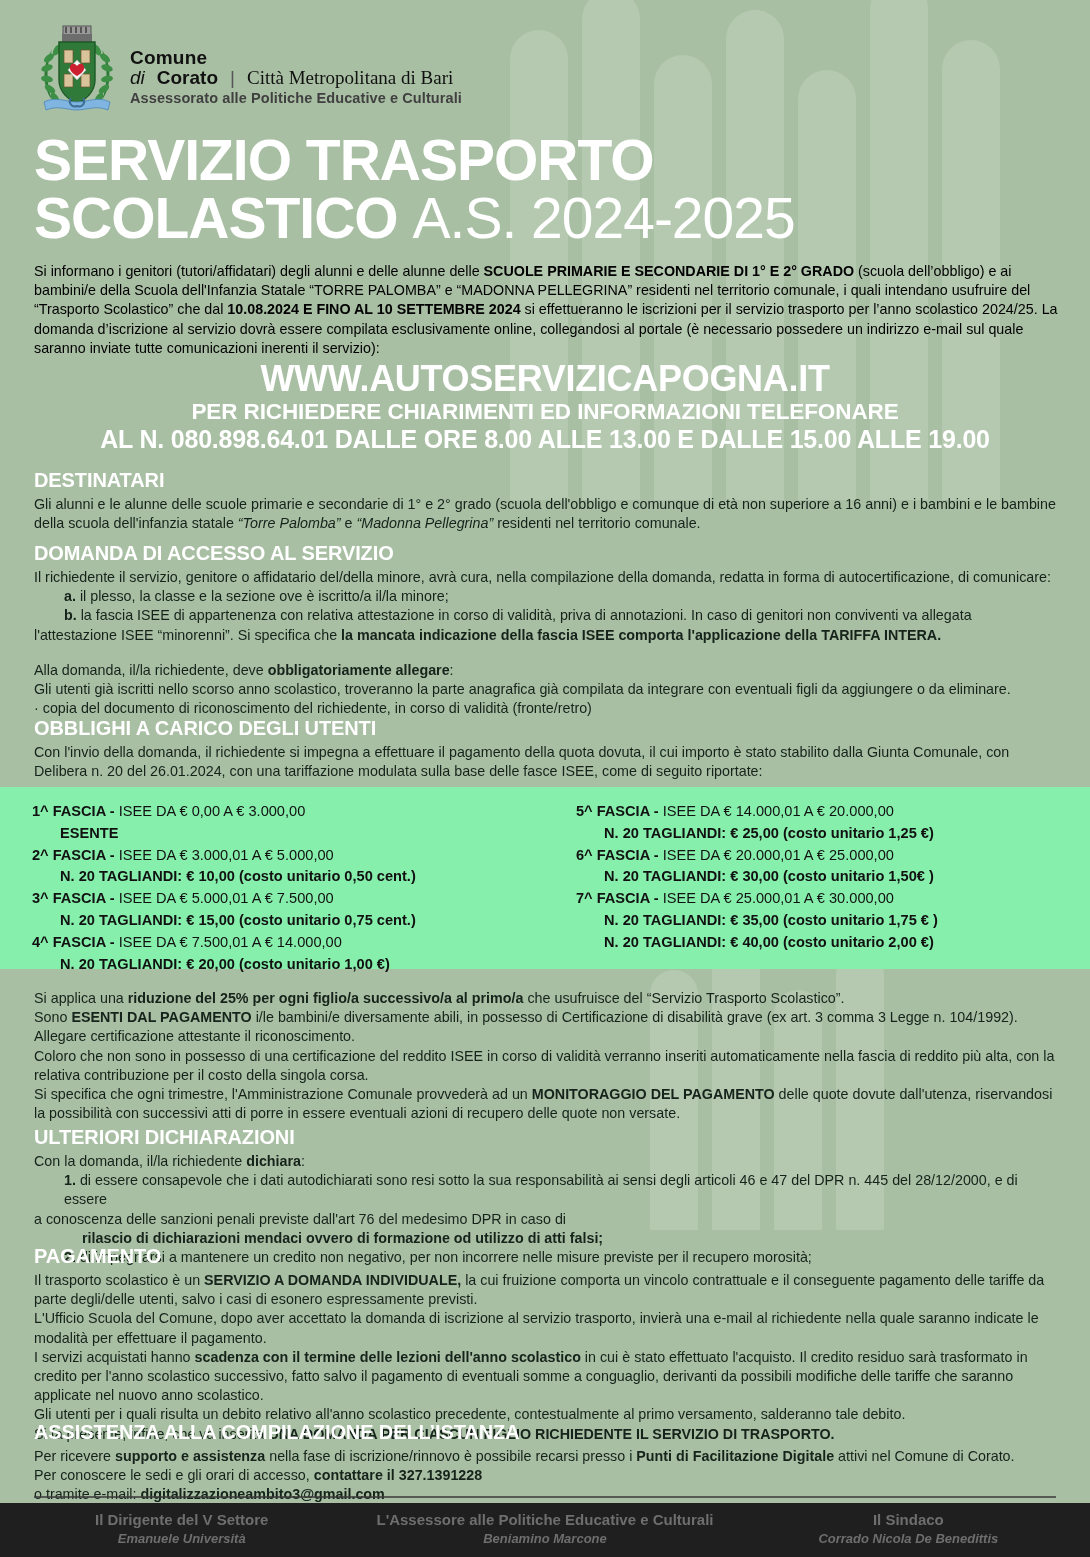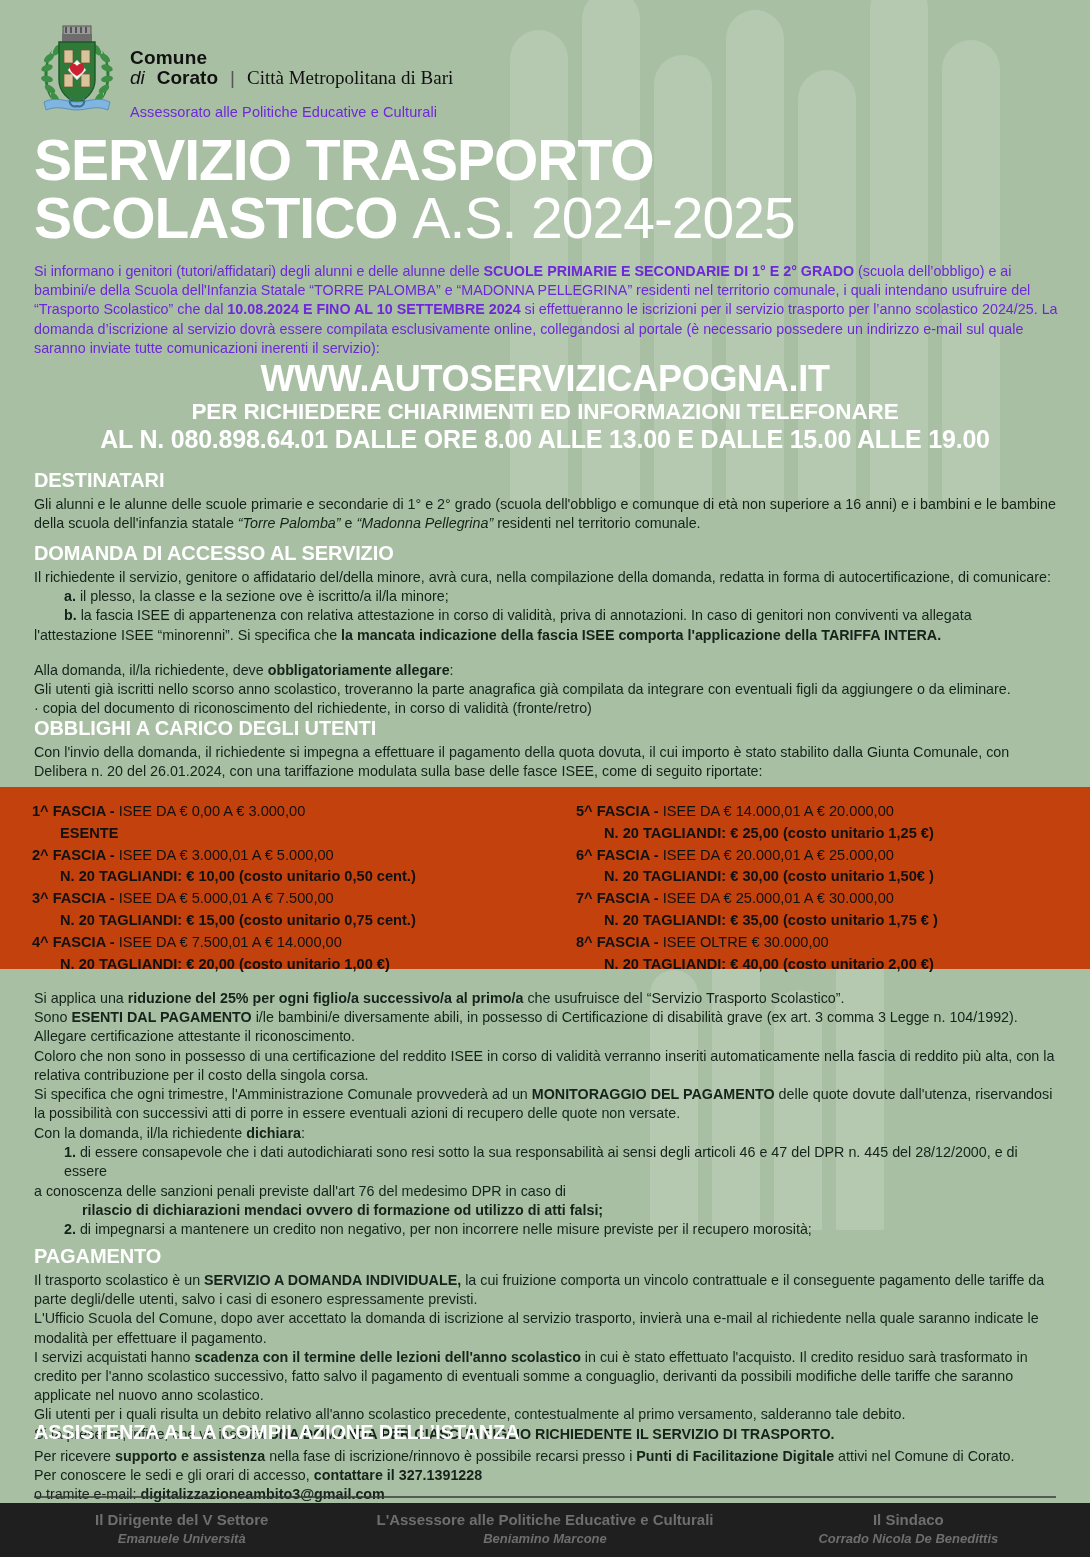--- a/index.html
+++ b/index.html
@@ -21,48 +21,48 @@
   
   .header{position:absolute;left:38px;top:22px;display:flex;align-items:flex-start;gap:14px;}
   .crest{width:78px;height:96px;position:relative;flex:0 0 auto;}
   .brand{padding-top:26px;line-height:1.06;}
   .brand .l1{font-size:19px;font-weight:bold;letter-spacing:.2px;color:#111;}
   .brand .l2{font-size:19px;color:#111;display:flex;align-items:flex-end;gap:12px;}
   .brand .l2 .it{font-style:italic;font-weight:normal;}
   .brand .l2 b{font-weight:bold;}
   .brand .l2 .bar{color:#555;font-weight:300;}
   .brand .l2 .metro{font-family:"Liberation Serif",serif;font-size:19px;}
-  .brand .l3{font-size:14.5px;font-weight:normal;color:#6d28d9;margin-top:17px;letter-spacing:.1px;}
+  .brand .l3{font-size:14.5px;font-weight:bold;color:#404040;margin-top:3px;letter-spacing:.1px;}
 
   
   .title{position:absolute;left:34px;top:133px;color:#fff;}
   .title .t1{font-size:57px;font-weight:bold;letter-spacing:-1px;line-height:.98;font-stretch:condensed;}
   .title .t2{font-size:57px;line-height:1.02;letter-spacing:-1px;}
   .title .t2 .bold{font-weight:bold;}
   .title .t2 .light{font-weight:300;}
 
   
-  .intro{position:absolute;left:34px;top:262px;width:1024px;font-size:14.3px;line-height:1.345;color:#6d28d9;}
+  .intro{position:absolute;left:34px;top:262px;width:1024px;font-size:14.3px;line-height:1.345;color:#000000;}
   .intro b{font-weight:bold;}
 
   .portal{position:absolute;left:0;top:360px;width:1090px;text-align:center;color:#fff;}
   .portal .url{font-size:36px;font-weight:bold;letter-spacing:-.3px;line-height:1.08;}
   .portal .l2{font-size:22.5px;font-weight:bold;letter-spacing:-.1px;line-height:1.18;}
   .portal .l3{font-size:25px;font-weight:bold;letter-spacing:-.2px;line-height:1.18;}
 
   h2.sec{color:#fff;font-size:20px;font-weight:bold;letter-spacing:-.1px;margin:0 0 1px 0;}
   .blk{position:absolute;left:34px;width:1026px;font-size:14.3px;line-height:1.345;color:#15231a;}
   .blk p{margin:0;}
   .blk b{font-weight:bold;}
   .blk .ind{padding-left:30px;}
   .blk .ind2{padding-left:48px;font-weight:bold;}
   .blk .it{font-style:italic;}
 
   
-  .panel{position:absolute;left:0;top:787px;width:1090px;height:182px;background:#c2410c;}
+  .panel{position:absolute;left:0;top:787px;width:1090px;height:182px;background:#86efac;}
   .panel .cols{display:flex;padding:14px 0 0 0;}
   .panel .col{width:545px;font-size:14.6px;line-height:1.495;color:#111;}
   .panel .col.left{padding-left:32px;}
   .panel .col.right{padding-left:30px;}
   .fascia-line b{font-weight:bold;}
   .fascia-sub{padding-left:28px;font-weight:bold;}
   .fascia-sub.esente{padding-left:28px;font-weight:bold;}
 
   
   .footrule{position:absolute;left:34px;top:1496px;width:1022px;height:2px;background:#3a3a3a;opacity:.75;}
@@ -203,34 +203,34 @@
         <div><span class="fascia-line"><b>4^</b> <b>FASCIA -</b><span>  ISEE DA € 7.500,01  A € 14.000,00</span></span></div>
         <div class="fascia-sub">N. 20 TAGLIANDI: € 20,00 (costo unitario 1,00 €)</div>
       </div>
       <div class="col right">
         <div><span class="fascia-line"><b>5^</b> <b>FASCIA -</b><span>  ISEE DA € 14.000,01  A € 20.000,00</span></span></div>
         <div class="fascia-sub">N. 20 TAGLIANDI: € 25,00 (costo unitario 1,25 €)</div>
         <div><span class="fascia-line"><b>6^</b> <b>FASCIA -</b><span>  ISEE DA € 20.000,01 A € 25.000,00</span></span></div>
         <div class="fascia-sub">N. 20 TAGLIANDI: € 30,00 (costo unitario 1,50€ )</div>
         <div><span class="fascia-line"><b>7^</b> <b>FASCIA -</b><span>  ISEE DA € 25.000,01 A € 30.000,00</span></span></div>
         <div class="fascia-sub">N. 20 TAGLIANDI: € 35,00 (costo unitario 1,75 € )</div>
-        <div><span class="fascia-line"><b>8^</b> <b>FASCIA -</b><span>  ISEE OLTRE € 30.000,00</span></span></div>
         <div class="fascia-sub">N. 20 TAGLIANDI: € 40,00 (costo unitario 2,00 €)</div>
       </div>
     </div>
   </div>
 
   <div class="blk" style="top:989px;">
     <p><span>Si applica una </span><b>riduzione del 25%  per ogni figlio/a successivo/a al primo/a</b><span> che usufruisce del “Servizio Trasporto Scolastico”.</span></p>
     <p><span>Sono </span><b>ESENTI DAL PAGAMENTO</b><span> i/le bambini/e diversamente abili, in possesso di Certificazione di disabilità grave (ex art. 3 comma 3 Legge n. 104/1992). Allegare certificazione attestante il riconoscimento.</span></p>
     <p>Coloro che non sono in possesso di una certificazione del reddito ISEE in corso di validità verranno inseriti automaticamente nella fascia di reddito più alta, con la relativa contribuzione per il costo della singola corsa.</p>
     <p><span>Si specifica che ogni trimestre, l'Amministrazione Comunale provvederà ad un </span><b>MONITORAGGIO DEL PAGAMENTO</b><span> delle quote dovute dall'utenza, riservandosi la possibilità con successivi atti di porre in essere eventuali azioni di recupero delle quote non versate.</span></p>
   </div>
 
   <div class="blk" style="top:1124px;">
+    <h2 class="sec">ULTERIORI DICHIARAZIONI</h2>
     <p><span>Con la domanda, il/la richiedente </span><b>dichiara</b><span>:</span></p>
     <p class="ind"><b>1.</b><span>  di essere consapevole che i dati autodichiarati sono resi sotto la sua responsabilità ai sensi degli articoli 46 e 47 del DPR n. 445  del 28/12/2000, e di essere</span></p>
     <p>a conoscenza delle sanzioni penali previste dall'art 76 del medesimo DPR in caso di</p>
     <p class="ind2">rilascio di dichiarazioni mendaci ovvero di formazione od utilizzo di atti falsi;</p>
     <p class="ind"><b>2.</b><span>  di impegnarsi a mantenere un credito non negativo, per non incorrere nelle misure previste per il recupero morosità;</span></p>
   </div>
 
   <div class="blk" style="top:1243px;">
     <h2 class="sec">PAGAMENTO</h2>
     <p><span>Il trasporto scolastico è un </span><b>SERVIZIO A DOMANDA INDIVIDUALE,</b><span> la cui fruizione comporta un vincolo contrattuale e il conseguente pagamento delle tariffe da parte degli/delle utenti, salvo i casi di esonero espressamente previsti.</span></p>

